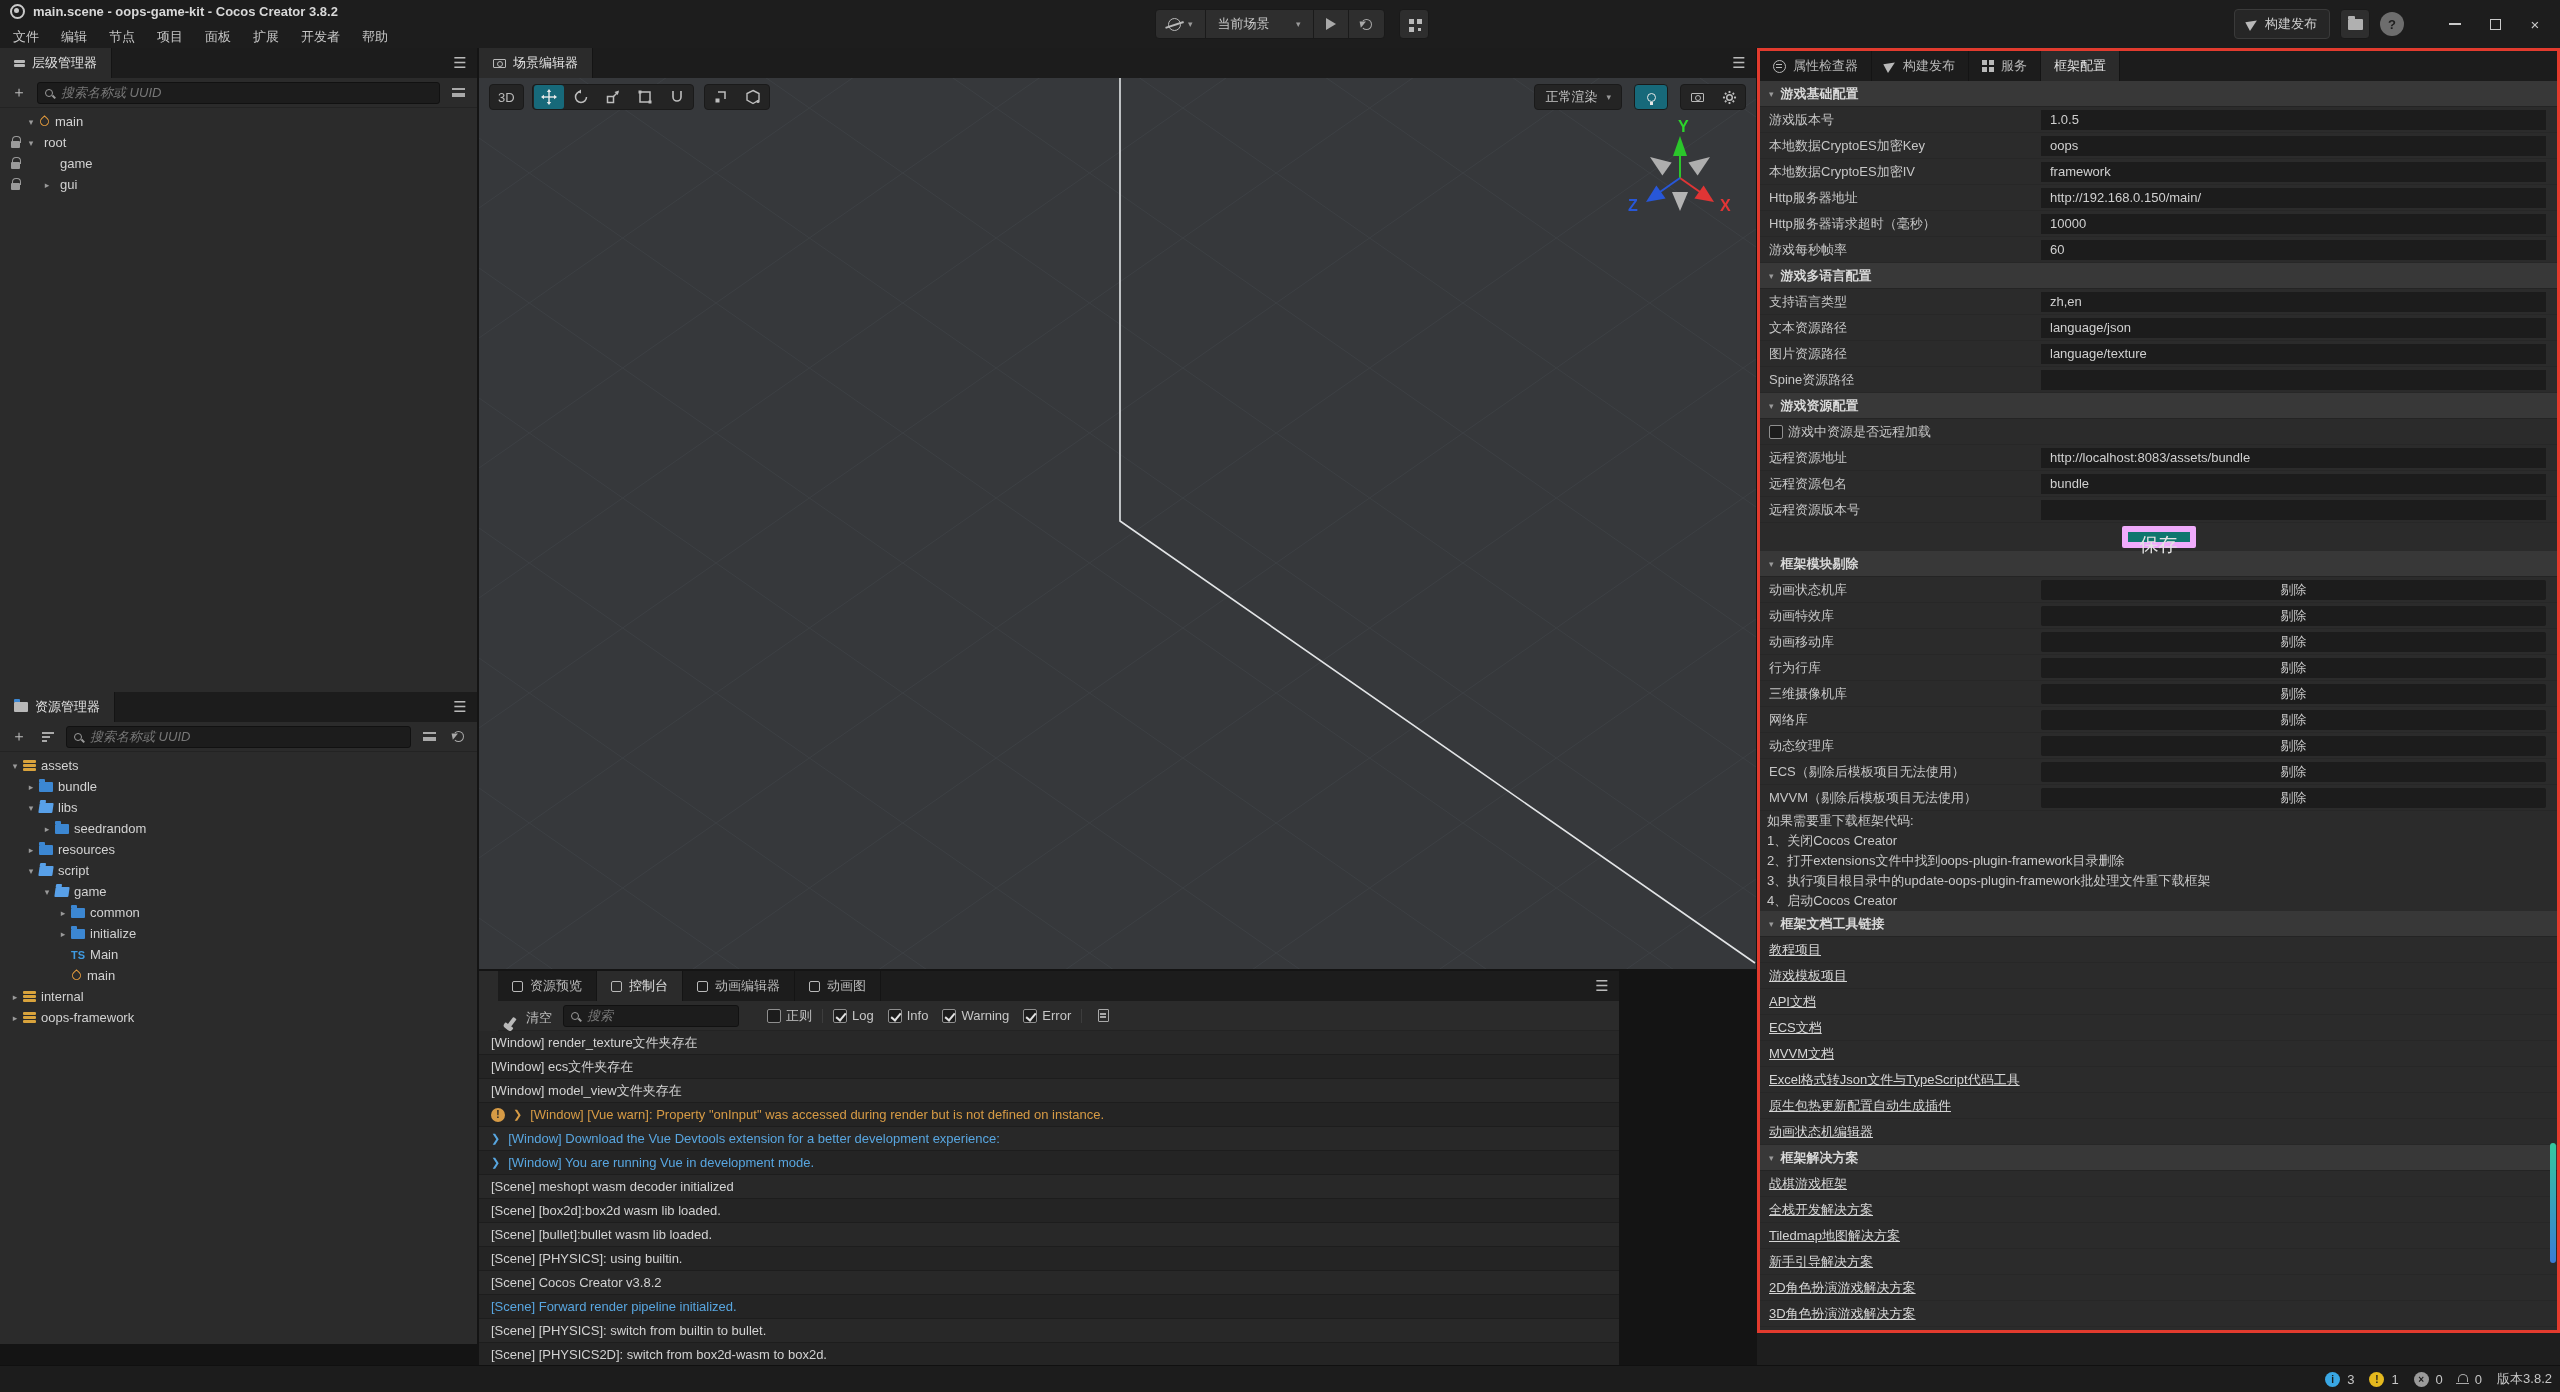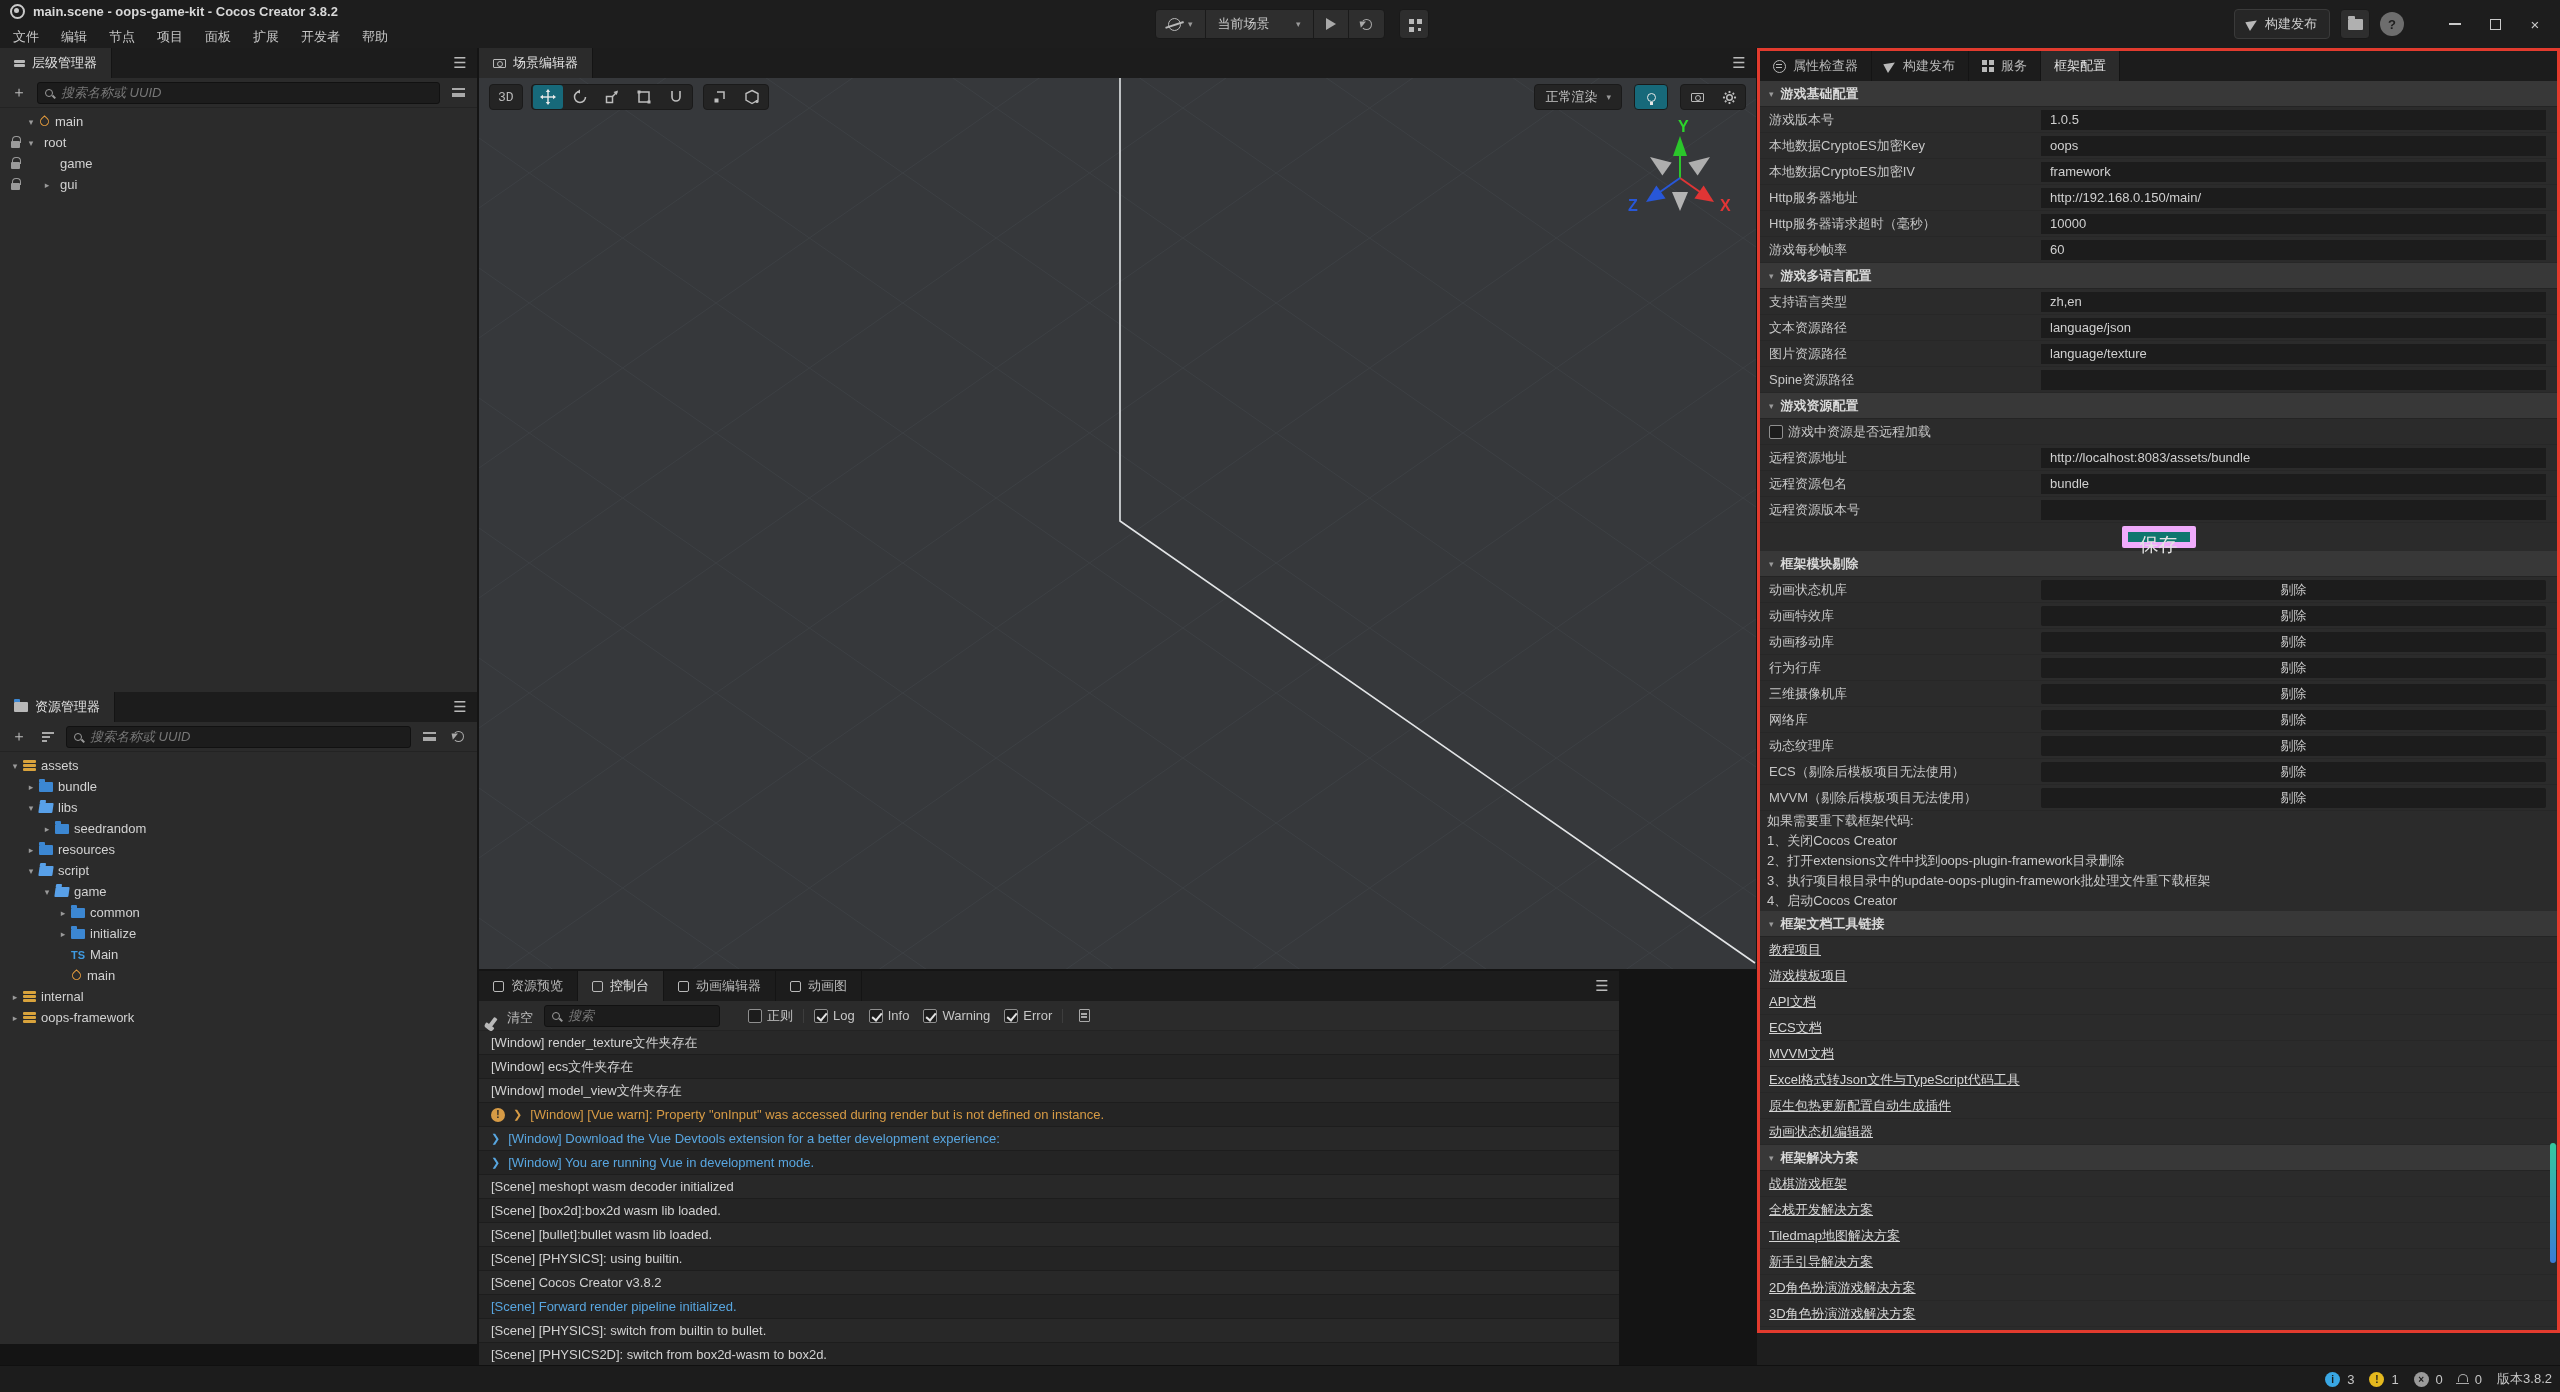--- a/index.html
+++ b/index.html
@@ -77,21 +77,21 @@
   .icon-folder::before { content:""; position:absolute; top:-3px; left:0; width:6px; height:3px; background:#3c87d2; border-radius:1px 1px 0 0; }
   .icon-folder-open { width:14px; height:10px; background:#58a0e8; border-radius:1px; position:relative; transform:skewX(-8deg); flex:none; }
   .icon-folder-open::before { content:""; position:absolute; top:-3px; left:0; width:6px; height:3px; background:#58a0e8; border-radius:1px 1px 0 0; }
   .icon-db { width:13px; height:3px; background:#d9a33c; border-radius:1px; box-shadow:0 4px 0 #d9a33c, 0 8px 0 #d9a33c; margin-bottom:8px; flex:none; }
   .icon-ts { color:#3f9ae0; font-weight:bold; font-size:11px; flex:none; letter-spacing:0; }
 
   
   #scene-viewport { position:absolute; left:0; top:30px; width:1277px; height:891px; background:#36383b; }
   #scene-toolbar { position:absolute; left:0; top:34px; width:100%; height:30px; display:flex; align-items:center; padding:0 10px; background:transparent; pointer-events:none; }
   #scene-toolbar > * { pointer-events:auto; }
-  .chip { background:#242424; border:1px solid #1a1a1a; border-radius:4px; height:26px; display:flex; align-items:center;font-family:Liberation Mono, monospace; }
+  .chip { background:#242424; border:1px solid #1a1a1a; border-radius:4px; height:26px; display:flex; align-items:center; }
   .chip.single { padding:0 8px; color:#b9b9b9; }
   .toolbtn { width:30px; height:24px; display:flex; align-items:center; justify-content:center; border-radius:3px; margin:0 1px; }
   .toolbtn.active { background:#17697a; }
   .toolbtn svg { display:block; }
   .rt-dd { display:flex; align-items:center; gap:9px; background:#242424; border:1px solid #1a1a1a; border-radius:4px; height:26px; padding:0 10px; color:#c6c6c6; }
   .icon-bulb { width:9px; height:9px; border:1.5px solid #e8e8e8; border-radius:50%; position:relative; }
   .icon-bulb::after { content:""; position:absolute; left:2px; top:8px; width:3px; height:3px; background:#e8e8e8; }
   .icon-cam { width:13px; height:9px; border:1.5px solid #b9b9b9; border-radius:1px; position:relative; }
   .icon-cam::after { content:""; position:absolute; left:3px; top:1px; width:4px; height:4px; border:1px solid #b9b9b9; border-radius:50%; }
 
@@ -517,21 +517,21 @@
               <line x1="11.4" y1="11.4" x2="12.8" y2="12.8"></line>
               <line x1="3.2" y1="12.8" x2="4.6" y2="11.4"></line>
               <line x1="11.4" y1="4.6" x2="12.8" y2="3.2"></line>
             </g>
           </svg>
       </div>
     </div>
   </div>
 </div>
 
-<div class="panel" id="console" style="left:479px; top:971px; width:1140px; height:394px;">
+<div class="panel" id="console" style="left:479px; top:971px; width:1140px; height:394px;padding-left:19px;">
   <div class="tabbar" id="console-tabs">
       <div class="tab">
         <span style="width: 11px; height: 11px; border: 1.5px solid rgb(185, 185, 185); border-radius: 2px; flex: 0 0 auto;"></span>
         <span>资源预览</span>
       </div>
       <div class="tab active">
         <span style="width: 11px; height: 11px; border: 1.5px solid rgb(185, 185, 185); border-radius: 2px; flex: 0 0 auto;"></span>
         <span>控制台</span>
       </div>
       <div class="tab">

